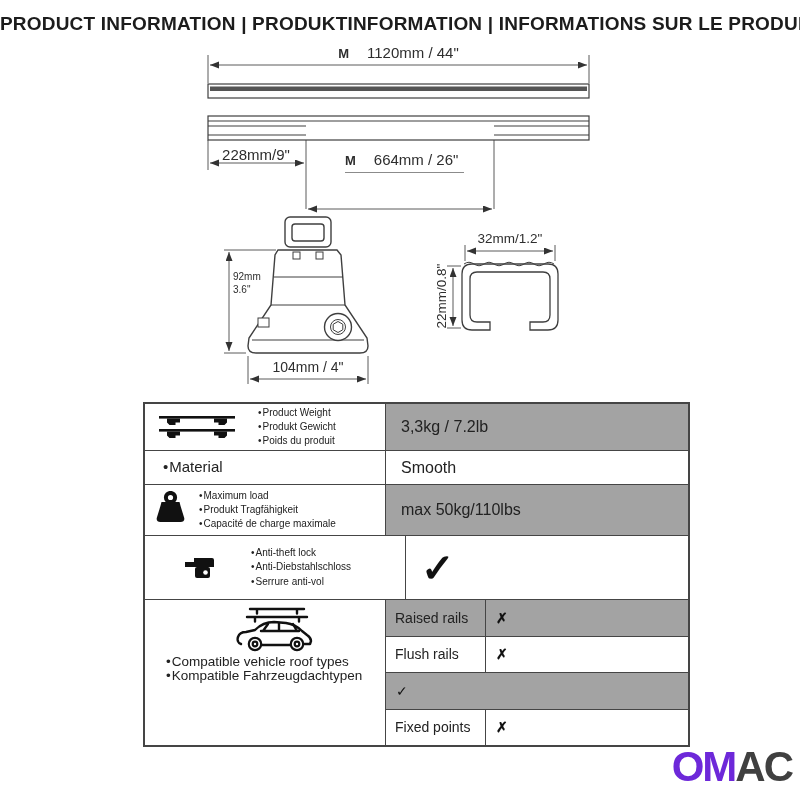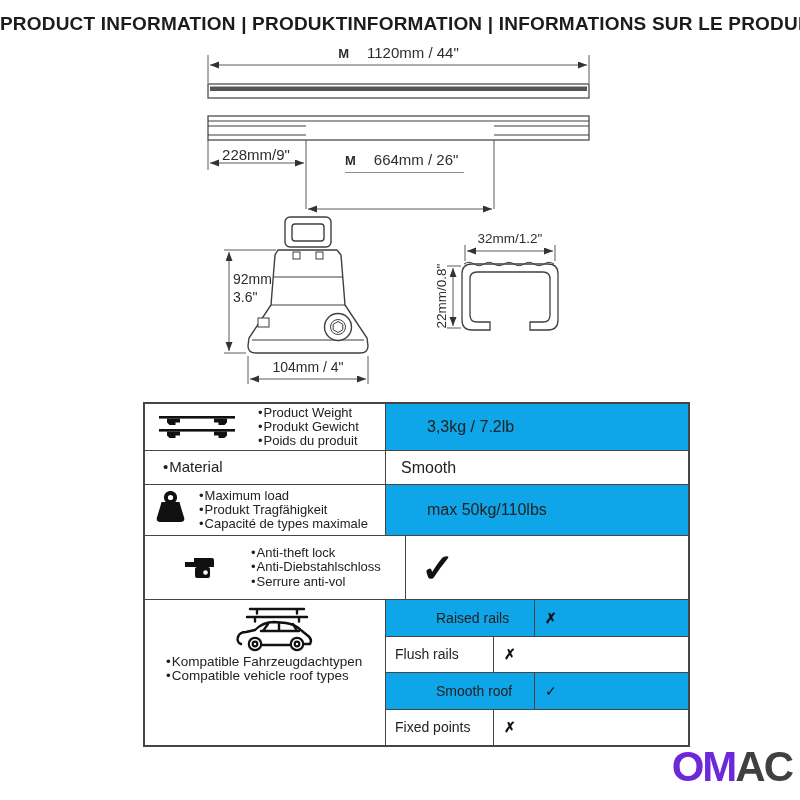--- a/index.html
+++ b/index.html
@@ -8,42 +8,42 @@
   .hdr{position:absolute;left:0;top:13px;width:800px;text-align:center;
        font-size:19px;font-weight:700;letter-spacing:.2px;color:#1c1c1c;white-space:nowrap;}
   .diagram-svg{position:absolute;left:0;top:0;}
   .dimtxt{position:absolute;font-size:15px;color:#2e2e2e;white-space:nowrap;}
   .dimrow{display:flex;align-items:baseline;justify-content:center;}
   .mlab{font-size:13px;font-weight:700;margin-right:18px;}
   .t1120{left:208px;top:44px;width:381px;}
   .t228{left:200px;top:146px;width:112px;text-align:center;}
   .t664{left:345px;top:151px;width:119px;border-bottom:1px solid #8b8b8b;padding-bottom:4px;}
   .t664 .dimrow{justify-content:flex-start;}
-  .t92{left:233px;top:271px;font-size:14px;line-height:1.25;}
+  .t92{left:233px;top:271px;font-size:10px;line-height:1.25;}
   .t104{left:248px;top:359px;width:120px;text-align:center;font-size:14px;}
   .t32{left:460px;top:231px;width:100px;text-align:center;font-size:13.5px;}
   .t22{left:409px;top:289px;width:64px;text-align:center;font-size:13.5px;
        transform:rotate(-90deg);transform-origin:center;}
   
   .spec{position:absolute;left:143px;top:402px;width:547px;height:345px;
         border:2px solid #454545;box-sizing:border-box;display:flex;flex-direction:column;}
   .row{display:flex;border-bottom:1px solid #454545;box-sizing:border-box;flex:0 0 auto;}
   .row:last-child{border-bottom:none;}
   .cl{width:241px;border-right:1px solid #454545;box-sizing:border-box;
       display:flex;align-items:center;background:#fff;}
   .cv{flex:1;display:flex;align-items:center;padding-left:15px;font-size:16px;color:#222;}
-  .shade{background:#0ea5e9;padding-left:41px;}
+  .shade{background:#a3a3a3;}
   .lblset{display:flex;flex-direction:column;}
-  .lbl{font-size:13px;line-height:14.2px;color:#222;}
+  .lbl{font-size:10px;line-height:14.2px;color:#222;}
   .lbl::before{content:"\2022";margin-right:1px;}
   .bigcheck{font-size:40px;font-weight:700;color:#111;line-height:1;}
   .sub{flex:1;display:flex;flex-direction:column;}
   .srow{display:flex;flex:1;border-bottom:1px solid #454545;box-sizing:border-box;}
   .srow:last-child{border-bottom:none;}
-  .sl{width:108px;border-right:1px solid #454545;box-sizing:border-box;
+  .sl{width:100px;border-right:1px solid #454545;box-sizing:border-box;
       display:flex;align-items:center;padding-left:9px;font-size:14px;color:#222;}
   .sv{flex:1;display:flex;align-items:center;padding-left:10px;
       font-size:14px;font-weight:700;color:#111;}
   .r5l{flex-direction:column;align-items:flex-start;justify-content:flex-start;}
   .caricon{margin:6px 0 3px 88px;}
   .r5lbls{padding-left:21px;width:205px;}
   .r5lbls .lbl{font-size:13.5px;line-height:13.8px;}
   
   .logo{position:absolute;right:8px;top:746px;font-size:42px;font-weight:900;
         letter-spacing:-2px;line-height:1;white-space:nowrap;}
@@ -172,21 +172,21 @@
 
     <div class="row" style="height:51px;">
       <div class="cl">
         <svg width="35" height="38" viewBox="0 0 35 38" style="margin-left:8px;">
           <circle cx="17.5" cy="6.5" r="4.6" fill="none" stroke="#111" stroke-width="4"></circle>
           <path d="M8.5 11 h18 c1.2 5 3 10 4.6 15.5 c.9 3 -.8 4.5 -3.4 4.5 H7.3 c-2.6 0 -4.3 -1.5 -3.4 -4.5 C5.5 21 7.3 16 8.5 11 z" fill="#111"></path>
         </svg>
         <div class="lblset" style="margin-left:11px;">
           <div class="lbl">Maximum load</div>
           <div class="lbl">Produkt Tragfähigkeit</div>
-          <div class="lbl">Capacité de types maximale</div>
+          <div class="lbl">Capacité de charge maximale</div>
         </div>
       </div>
       <div class="cv shade">max 50kg/110lbs</div>
     </div>
 
     <div class="row" style="height:64px;padding-left:20px;">
       <div class="cl">
         <svg width="32" height="22" viewBox="0 0 32 22" style="margin-left:18px;">
           <path d="M2 5 h9 V1 h18 a2 2 0 0 1 2 2 v7 H2 z" fill="#111"></path>
           <rect x="12" y="10" width="15" height="11" rx="2" fill="#111"></rect>
@@ -214,35 +214,34 @@
             <path d="M30 25 l5-7 M46 17 v8 M60 18 l4 7 M28 25 h38"></path>
           </g>
           <g fill="none" stroke="#111" stroke-width="2.2">
             <circle cx="22" cy="38" r="6.2"></circle>
               <circle cx="22" cy="38" r="2.3"></circle>
             <circle cx="64" cy="38" r="6.2"></circle>
               <circle cx="64" cy="38" r="2.3"></circle>
           </g>
         </svg>
         <div class="lblset r5lbls">
+          <div class="lbl">Compatible vehicle roof types</div>
           <div class="lbl">Kompatible Fahrzeugdachtypen</div>
-          <div class="lbl">Compatible vehicle roof types</div>
         </div>
       </div>
       <div class="sub">
         <div class="srow shade">
           <div class="sl">Raised rails</div>
           <div class="sv">✗</div>
         </div>
         <div class="srow">
           <div class="sl">Flush rails</div>
           <div class="sv">✗</div>
         </div>
         <div class="srow shade">
-          <div class="sl">Smooth roof</div>
           <div class="sv" style="font-weight:400;">✓</div>
         </div>
         <div class="srow">
           <div class="sl">Fixed points</div>
           <div class="sv">✗</div>
         </div>
       </div>
     </div>
 
   </div>

